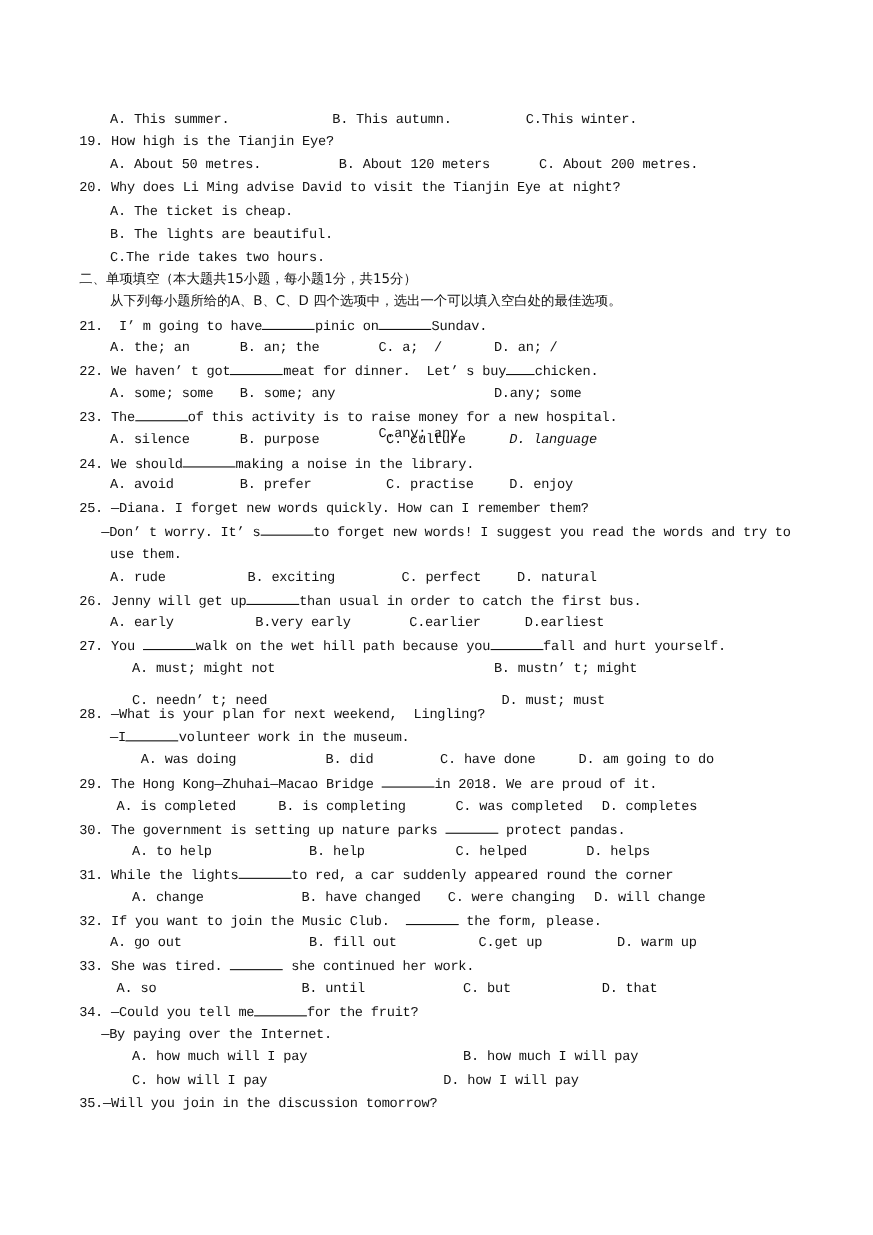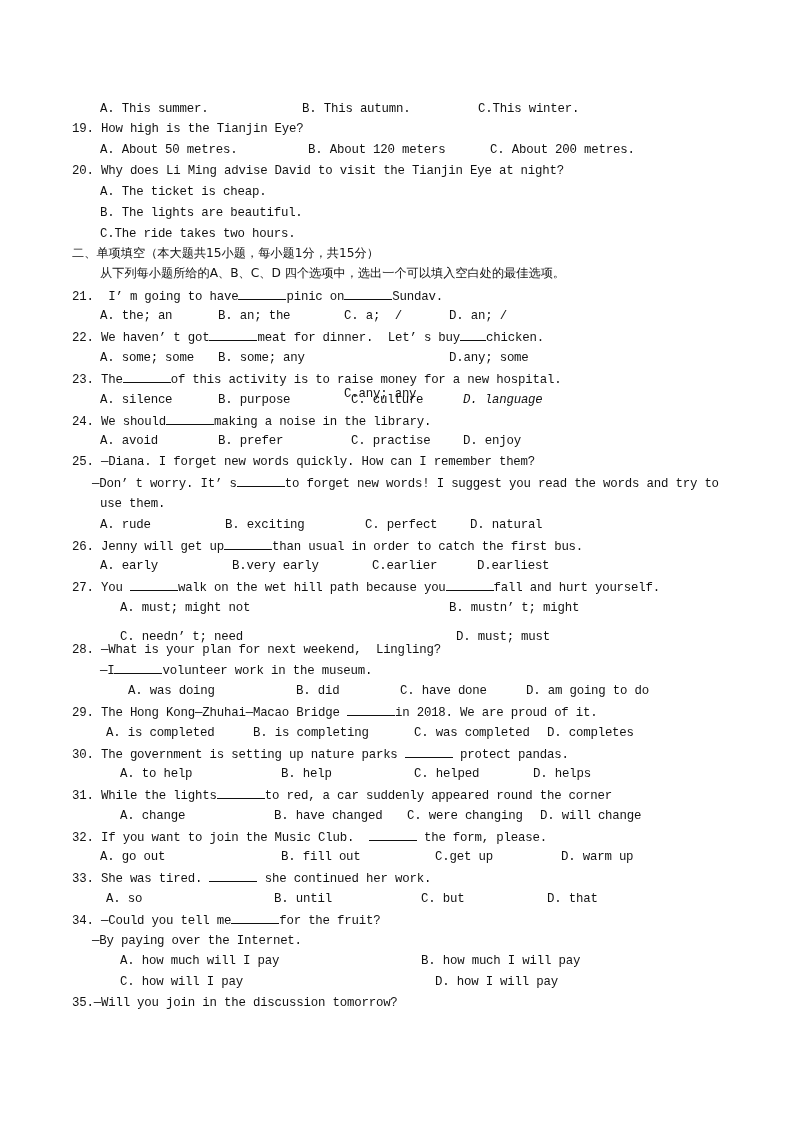--- a/index.html
+++ b/index.html
@@ -195,18 +195,18 @@
 </div>
 <div class="line" style="top:932px;">
   <span class="cell" style="left:92px;">—By paying over the Internet.</span>
 </div>
 <div class="line" style="top:952px;">
   <span class="cell" style="left:120px;">A. how much will I pay</span>
   <span class="cell" style="left:421px;">B. how much I will pay</span>
 </div>
 <div class="line" style="top:973px;">
   <span class="cell" style="left:120px;">C. how will I pay</span>
-  <span class="cell" style="left:435px;text-align:right;">D. how I will pay</span>
+  <span class="cell" style="left:403px;text-align:right;">D. how I will pay</span>
 </div>
 
 <div class="line" style="top:994px;">
   <span class="cell" style="left:72px;">35.—Will you join in the discussion tomorrow?</span>
 </div>
 
 </body></html>

